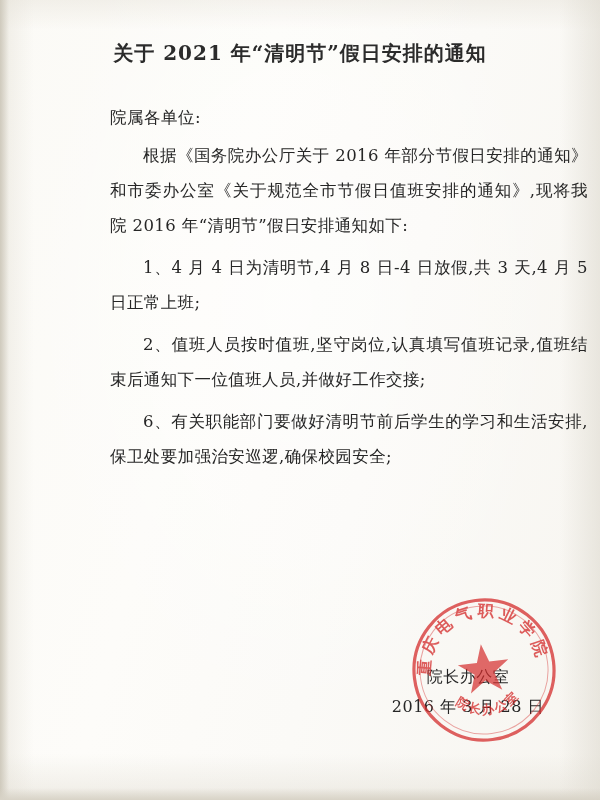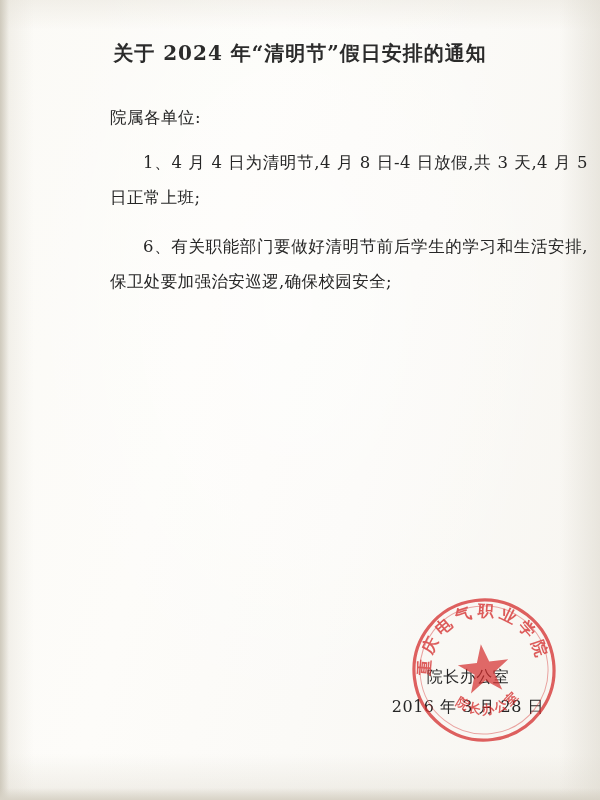--- a/index.html
+++ b/index.html
@@ -123,31 +123,33 @@
 </style>
 </head>
 <body>
 
 <div class="page">
 
   <div class="paper-shade"></div>
   <div class="edge-dark-left"></div>
   <div class="edge-dark-bottom"></div>
 
-  <div class="doc-title">关于 2024 年“清明节”假日安排的通知</div>
+  <div class="doc-title">关于 2021 年“清明节”假日安排的通知</div>
 
   <div class="body-block">
 
     <p class="salutation">院属各单位:</p>
 
+    <p class="para indent">根据《国务院办公厅关于 2016 年部分节假日安排的通知》和市委办公室《关于规范全市节假日值班安排的通知》,现将我院 2016 年“清明节”假日安排通知如下:</p>
     <div class="para-gap"></div>
 
     <p class="para indent">1、4 月 4 日为清明节,4 月 8 日-4 日放假,共 3 天,4 月 5 日正常上班;</p>
     <div class="para-gap"></div>
 
+    <p class="para indent">2、值班人员按时值班,坚守岗位,认真填写值班记录,值班结束后通知下一位值班人员,并做好工作交接;</p>
     <div class="para-gap"></div>
 
     <p class="para indent">6、有关职能部门要做好清明节前后学生的学习和生活安排,保卫处要加强治安巡逻,确保校园安全;</p>
     <div class="para-gap"></div>
 
     <div class="para-gap"></div>
 
     <div class="para-gap"></div>
 
   </div>

